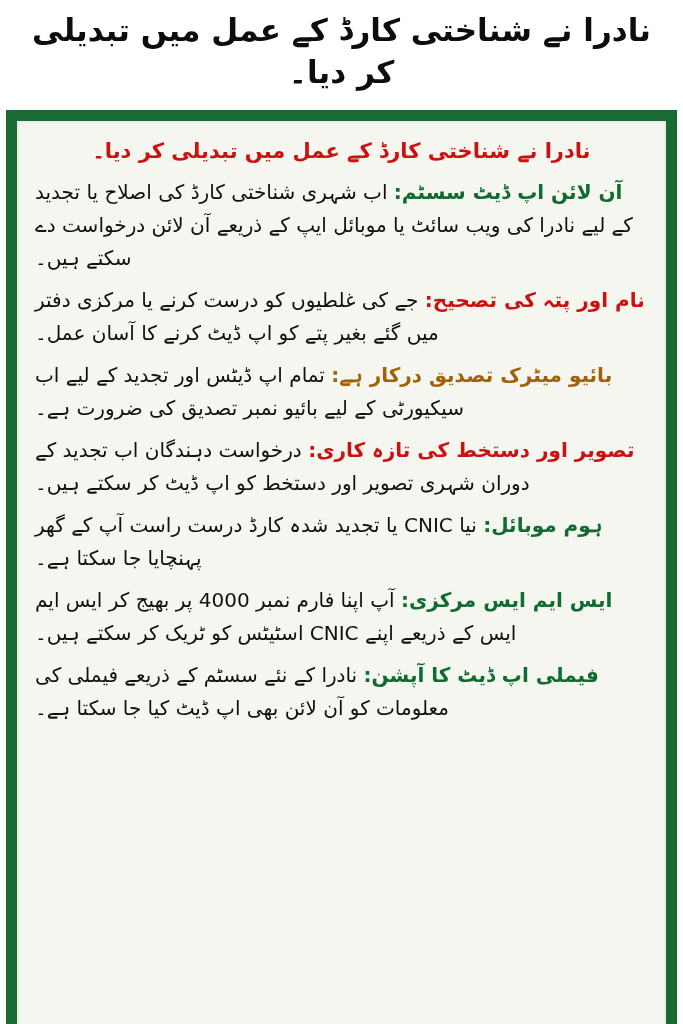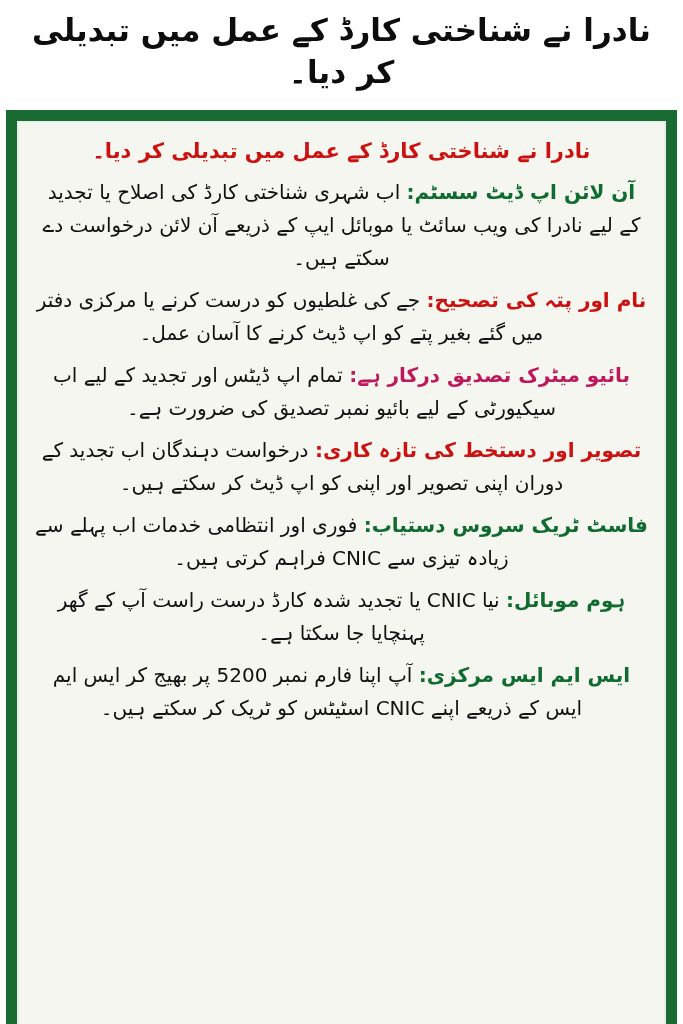--- a/index.html
+++ b/index.html
@@ -59,56 +59,56 @@
     text-align: center;
     color: #cc1111;
     font-size: 21px;
     font-weight: bold;
     line-height: 1.4;
     margin-bottom: 10px;
     direction: rtl;
     unicode-bidi: plaintext;
   }
   .para {
-    text-align: center;
+    text-align: left;
     direction: rtl;
     unicode-bidi: plaintext;
     font-size: 20px;
     line-height: 1.65;
     color: #111111;
     margin: 0 0 9px 0;
   }
   .para .lead {
     font-weight: bold;
   }
   .para .lead-green { color: #0f6b2f; }
   .para .lead-red { color: #cc1111; }
-  .para .lead-dark { color: #be185d; }
+  .para .lead-dark { color: #a16207; }
   .para .body-txt { color: #111111; }
 </style>
 </head>
 <body>
 
 <div class="page">
 
   <div class="header">
     <div class="header-title">نادرا نے شناختی کارڈ کے عمل میں تبدیلی کر دیا۔</div>
   </div>
 
   <div class="frame-outer">
     <div class="frame-inner">
 
       <div class="subtitle">نادرا نے شناختی کارڈ کے عمل میں تبدیلی کر دیا۔</div>
 
       <div id="items-container">
           <div class="para"><span class="lead lead-green">آن لائن اپ ڈیٹ سسٹم:</span> <span class="body-txt">اب شہری شناختی کارڈ کی اصلاح یا تجدید کے لیے نادرا کی ویب سائٹ یا موبائل ایپ کے ذریعے آن لائن درخواست دے سکتے ہیں۔</span></div>
           <div class="para"><span class="lead lead-red">نام اور پتہ کی تصحیح:</span> <span class="body-txt">جے کی غلطیوں کو درست کرنے یا مرکزی دفتر میں گئے بغیر پتے کو اپ ڈیٹ کرنے کا آسان عمل۔</span></div>
           <div class="para"><span class="lead lead-dark">بائیو میٹرک تصدیق درکار ہے:</span> <span class="body-txt">تمام اپ ڈیٹس اور تجدید کے لیے اب سیکیورٹی کے لیے بائیو نمبر تصدیق کی ضرورت ہے۔</span></div>
-          <div class="para"><span class="lead lead-red">تصویر اور دستخط کی تازہ کاری:</span> <span class="body-txt">درخواست دہندگان اب تجدید کے دوران اپنی تصویر اور اپنی کو اپ ڈیٹ کر سکتے ہیں۔</span></div>
-          <div class="para"><span class="lead lead-green">فاسٹ ٹریک سروس دستیاب:</span> <span class="body-txt">فوری اور انتظامی خدمات اب پہلے سے زیادہ تیزی سے CNIC فراہم کرتی ہیں۔</span></div>
+          <div class="para"><span class="lead lead-red">تصویر اور دستخط کی تازہ کاری:</span> <span class="body-txt">درخواست دہندگان اب تجدید کے دوران شہری تصویر اور دستخط کو اپ ڈیٹ کر سکتے ہیں۔</span></div>
           <div class="para"><span class="lead lead-green">ہوم موبائل:</span> <span class="body-txt">نیا CNIC یا تجدید شدہ کارڈ درست راست آپ کے گھر پہنچایا جا سکتا ہے۔</span></div>
-          <div class="para"><span class="lead lead-green">ایس ایم ایس مرکزی:</span> <span class="body-txt">آپ اپنا فارم نمبر 5200 پر بھیج کر ایس ایم ایس کے ذریعے اپنے CNIC اسٹیٹس کو ٹریک کر سکتے ہیں۔</span></div>
+          <div class="para"><span class="lead lead-green">ایس ایم ایس مرکزی:</span> <span class="body-txt">آپ اپنا فارم نمبر 4000 پر بھیج کر ایس ایم ایس کے ذریعے اپنے CNIC اسٹیٹس کو ٹریک کر سکتے ہیں۔</span></div>
+          <div class="para"><span class="lead lead-green">فیملی اپ ڈیٹ کا آپشن:</span> <span class="body-txt">نادرا کے نئے سسٹم کے ذریعے فیملی کی معلومات کو آن لائن بھی اپ ڈیٹ کیا جا سکتا ہے۔</span></div>
         </div>
 
     </div>
   </div>
 
 </div>
 
 </body></html>

